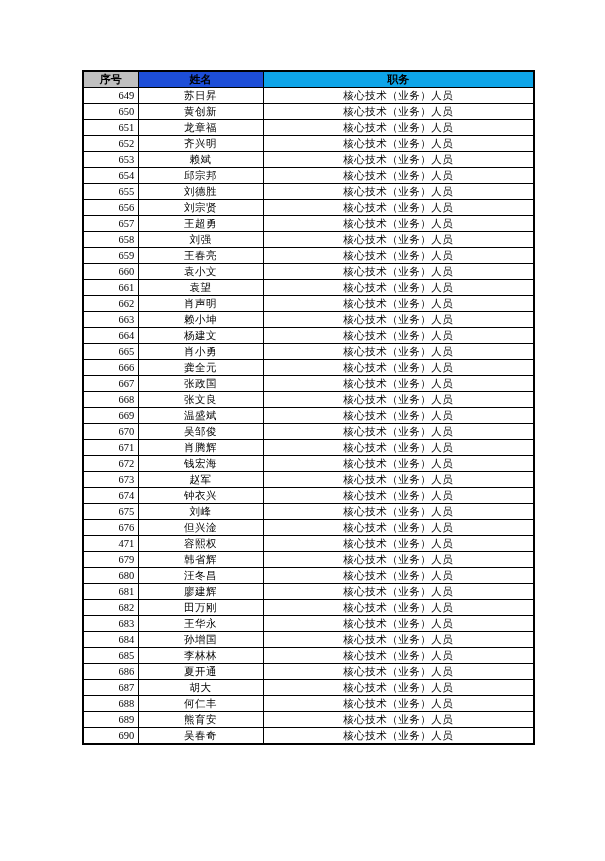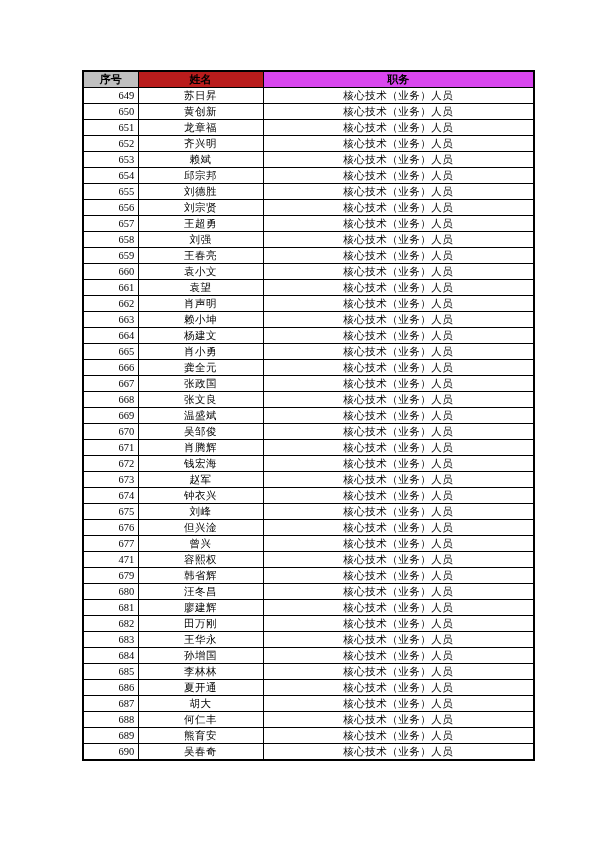--- a/index.html
+++ b/index.html
@@ -64,22 +64,22 @@
 <div class="page">
   <table class="roster">
     <colgroup>
       <col class="c-no">
       <col class="c-name">
       <col class="c-title">
     </colgroup>
     <thead>
       <tr>
         <th style="background: rgb(192, 192, 192);">序号</th>
-        <th style="background: #b91c1c; margin-top: 40px;">姓名</th>
-        <th style="background: #d946ef;">职务</th>
+        <th style="background: #1d4ed8; margin-top: 40px;">姓名</th>
+        <th style="background: #0ea5e9;">职务</th>
       </tr>
     </thead>
     <tbody>
         <tr>
           <td class="num">649</td>
           <td>苏日昇</td>
           <td>核心技术（业务）人员</td>
         </tr>
         <tr>
           <td class="num">650</td>
@@ -207,25 +207,20 @@
           <td>核心技术（业务）人员</td>
         </tr>
         <tr>
           <td class="num">675</td>
           <td>刘峰</td>
           <td>核心技术（业务）人员</td>
         </tr>
         <tr>
           <td class="num">676</td>
           <td>但兴淦</td>
-          <td>核心技术（业务）人员</td>
-        </tr>
-        <tr>
-          <td class="num">677</td>
-          <td>曾兴</td>
           <td>核心技术（业务）人员</td>
         </tr>
         <tr>
           <td class="num">471</td>
           <td>容熙权</td>
           <td>核心技术（业务）人员</td>
         </tr>
         <tr>
           <td class="num">679</td>
           <td>韩省辉</td>

